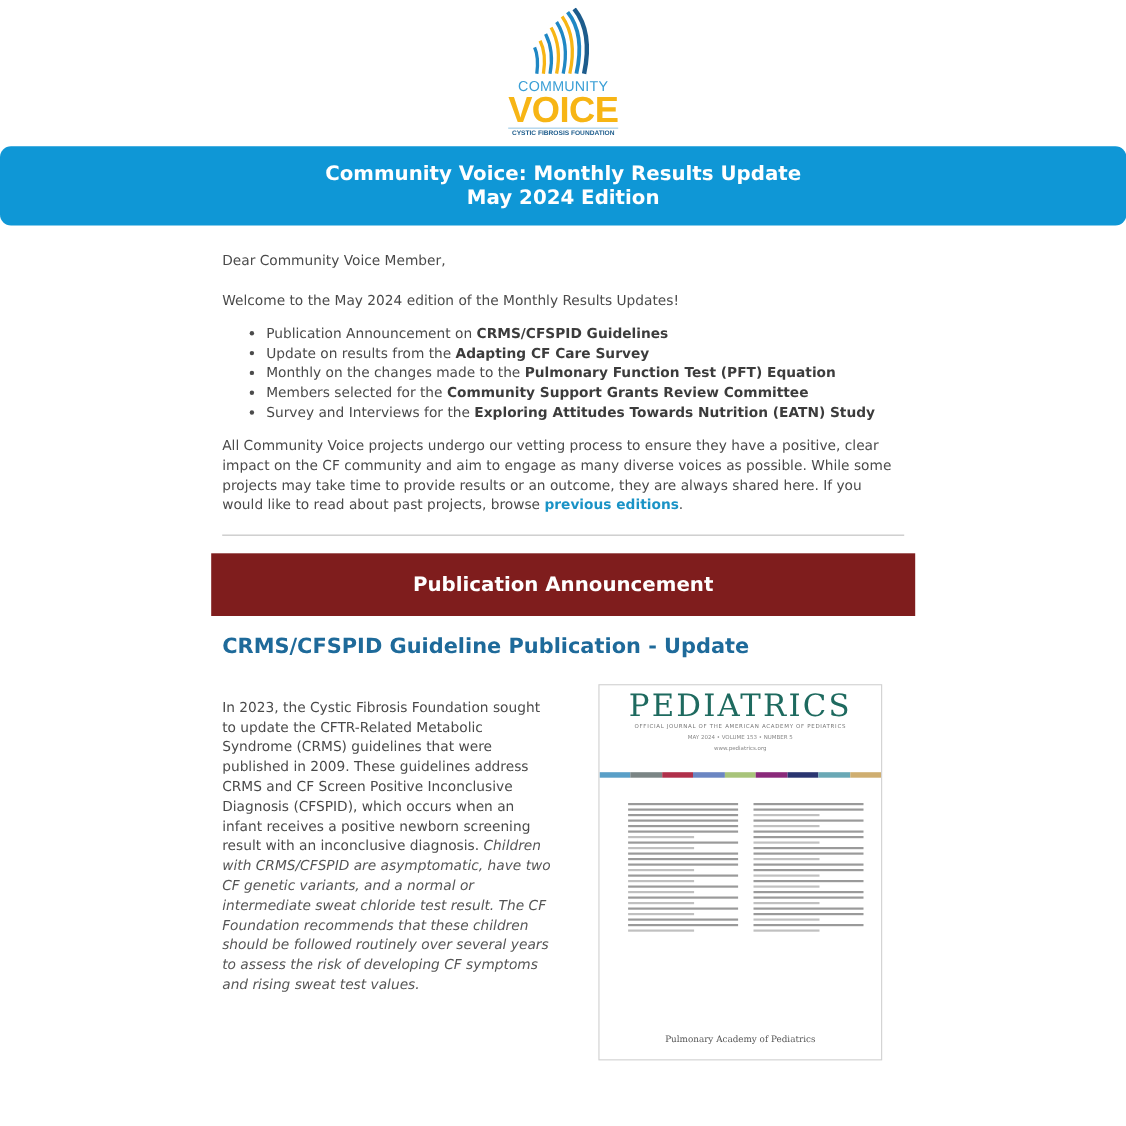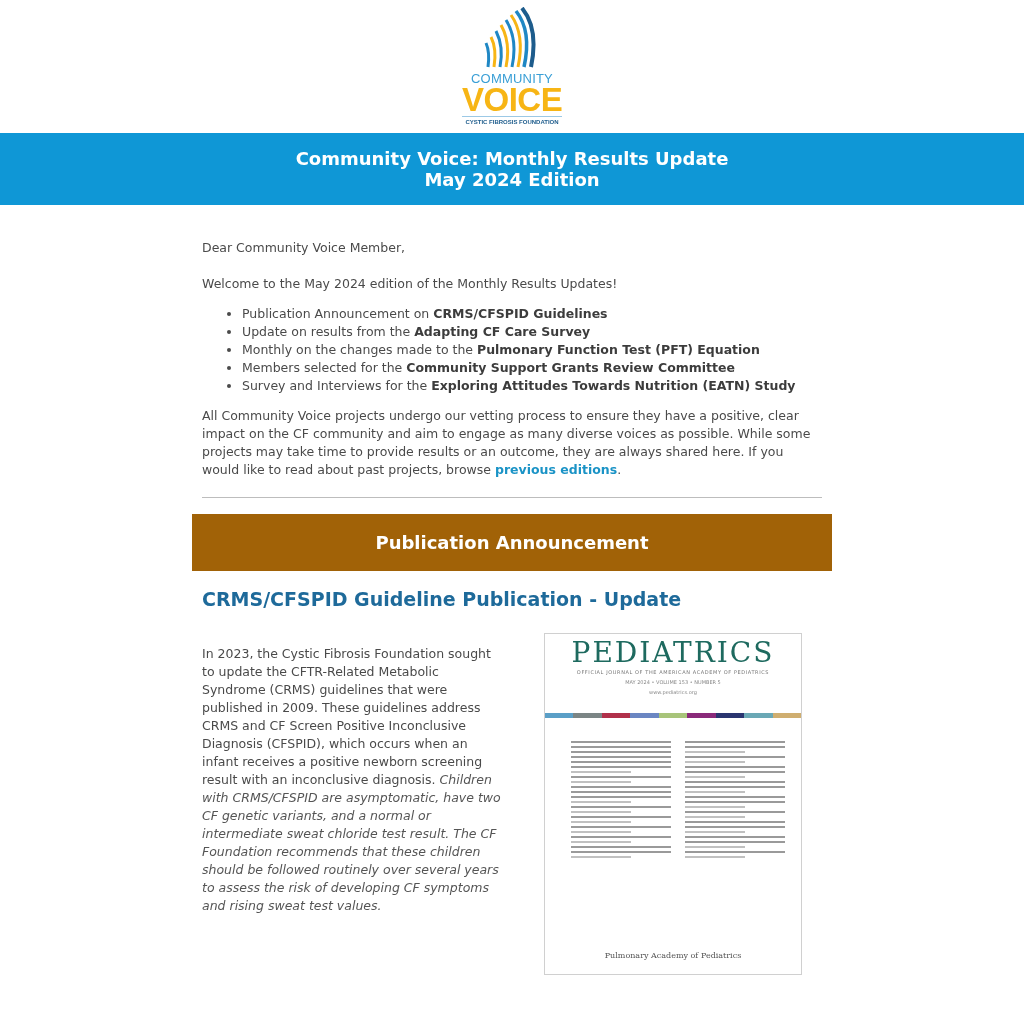--- a/index.html
+++ b/index.html
@@ -3,29 +3,29 @@
 <meta charset="utf-8">
 <style>
   html, body { margin:0; padding:0; background:#ffffff; }
   body { width:1024px; height:1024px; overflow:hidden; font-family:"DejaVu Sans", sans-serif; color:#444; }
   .logo-wrap { height:133px; display:flex; justify-content:center; align-items:center; }
   .logo { width:100px; height:125px; position:relative; margin-top:6px; }
   .logo svg { position:absolute; left:18px; top:0; }
   .logo .cv1 { position:absolute; top:64px; left:0; width:100px; text-align:center; font-family:"Liberation Sans", sans-serif; font-size:13px; color:#3a9fd6; letter-spacing:0.2px; }
   .logo .cv2 { position:absolute; top:74px; left:0; width:100px; text-align:center; font-family:"Liberation Sans", sans-serif; font-size:33px; font-weight:bold; color:#f7b515; letter-spacing:-0.5px; }
   .logo .cv3 { position:absolute; top:109px; left:0; width:100px; text-align:center; font-family:"Liberation Sans", sans-serif; font-size:6px; font-weight:bold; color:#1d5c8c; border-top:1px solid #9cc9e6; padding-top:2px; }
-  .banner { background:#0f97d6; height:72px; display:flex; flex-direction:column; justify-content:center; align-items:center; color:#fff; font-weight:bold; font-size:18px; line-height:21px; }
-  .content { width:620px; margin:0 auto; padding-top:34px; font-size:12.5px; line-height:18px; color:#4a4a4a; }
+  .banner { background:#0f97d6; height:72px; display:flex; flex-direction:column; justify-content:center; align-items:center; color:#fff; font-weight:bold; font-size:18px; line-height:21px;border-radius:10px; }
+  .content { width:620px; margin:0 auto; padding-top:23px; font-size:12.5px; line-height:18px; color:#4a4a4a; }
   .content p { margin:0 0 18px 0; }
   .content ul { margin:-6px 0 12px 0; padding-left:40px; }
   .content ul li { margin:0; }
   .content b { color:#3c3c3c; }
   .link { color:#1a93c6; font-weight:bold; text-decoration:none;text-align:right; }
   .divider { border:0; border-top:1px solid #bdbdbd; margin:10px 0 16px 0; }
-  .section-banner { width:640px; margin:0 auto; height:57px; background:#a16207; color:#fff; display:flex; justify-content:center; align-items:center; font-weight:bold; font-size:18px; }
+  .section-banner { width:640px; margin:0 auto; height:57px; background:#7f1d1d; color:#fff; display:flex; justify-content:center; align-items:center; font-weight:bold; font-size:18px; }
   .section-title { width:620px; margin:17px auto 0 auto; color:#1e6a9a; font-weight:bold; font-size:19px; }
   .pub-row { width:620px; margin:23px auto 0 auto; display:flex; justify-content:space-between; }
   .pub-text { width:300px; padding-top:12px; font-size:12.5px; line-height:18px; color:#4a4a4a; }
   .pub-text i { color:#555; }
   .cover { width:256px; height:340px; border:1px solid #d0d0d0; margin-right:20px; background:#fff; position:relative; overflow:hidden; }
   .cover .ttl { text-align:center; font-family:"DejaVu Serif", serif; color:#1e6a5f; font-size:28px; letter-spacing:2px; margin-top:2px; }
   .cover .sub { text-align:center; font-size:5px; color:#777; letter-spacing:0.6px; margin-top:0px; }
   .cover .sub2 { text-align:center; font-size:5px; color:#888; margin-top:4px; }
   .cover .stripe { display:flex; height:5px; margin:18px 0 0 0; }
   .cover .stripe span { flex:1; }

